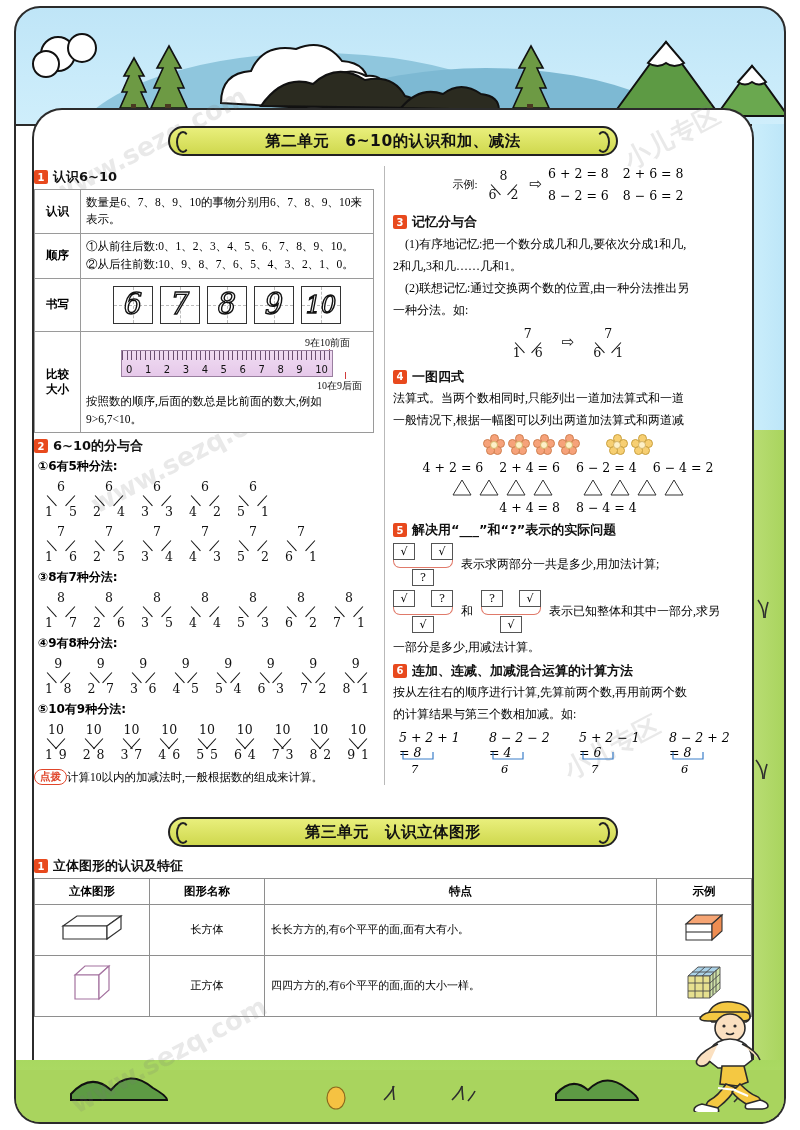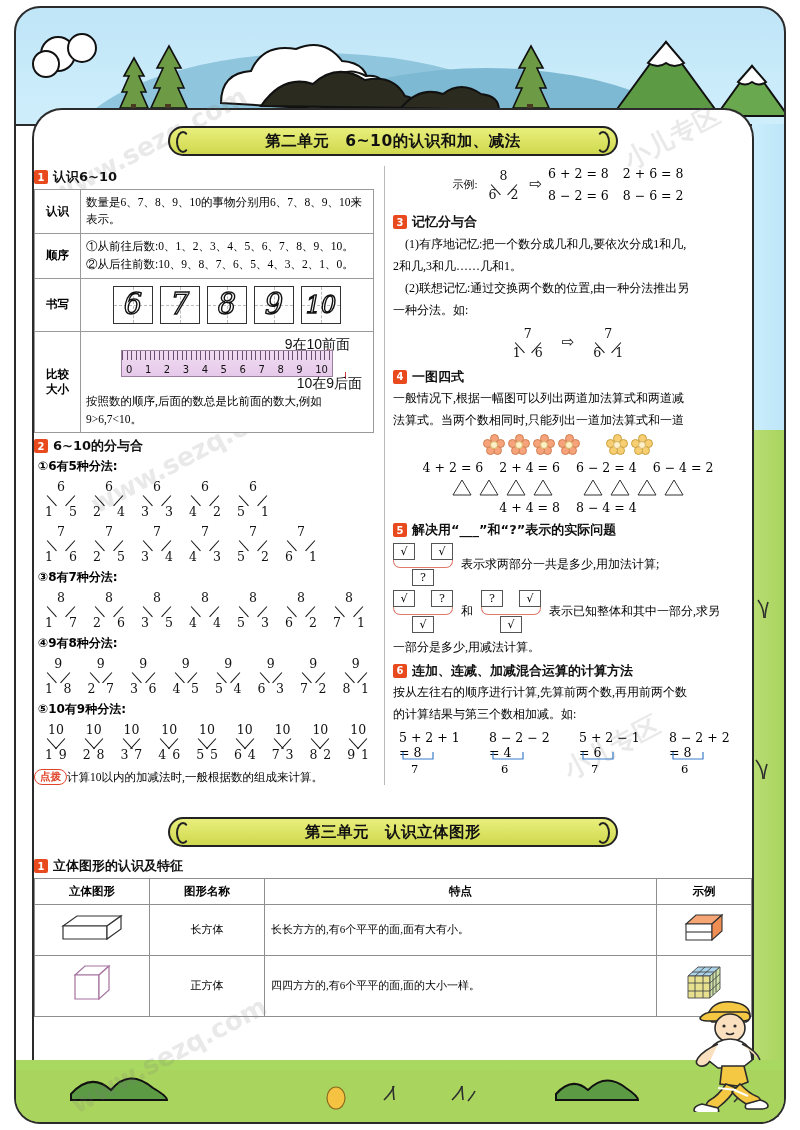--- a/index.html
+++ b/index.html
@@ -116,21 +116,21 @@
   }
   .ruler .ticks { position: absolute; left: 0; right: 0; top: 0; height: 9px;
      background-image: repeating-linear-gradient(90deg,#6a4f70 0 1px, transparent 1px 4.6px);
   }
   .ruler .nums {
     position: absolute; left: 0; right: 0; bottom: 1px; display: flex;
     justify-content: space-between; padding: 0 4px;
     font-family: "DejaVu Sans", sans-serif; font-size: 10px; color: #111;
   }
   .ruler-note {
-    position: absolute; font-family: Liberation Sans, sans-serif; font-size: 14px; color: #111;
+    position: absolute; font-family: Liberation Serif, serif; font-size: 10px; color: #111;
   }
   .ruler-note.top { right: 18px; top: 0; }
   .ruler-note.bot { right: 6px; bottom: 0; }
   .ruler-mark { position: absolute; width: 1px; height: 7px; background: #d03b3b; }
 
   
   .split-row { display: flex; justify-content: flex-start; gap: 6px; padding: 3px 0 2px 6px; }
   .split {
     position: relative; width: 42px; height: 40px;
     font-family: "DejaVu Serif", serif; font-size: 12.5px; color: #111;
@@ -197,21 +197,21 @@
   .cellbox {
     width: 22px; height: 17px; border: 1px solid #555; background: #fff;
     display: flex; align-items: center; justify-content: center;
     font-family: "DejaVu Serif", serif; font-size: 11px;
   }
   .brace { height: 8px; border: 1.2px solid #e07a6a; border-top: none; border-radius: 0 0 7px 7px; }
   .under { display: flex; justify-content: center; margin-top: 1px; }
   .brk-text { font-size: 12px; line-height: 1.4; align-self: center; }
 
   
-  .chain-row { display: flex; gap: 16px; padding: 4px 0 0 6px; font-family: "DejaVu Serif", serif; font-size: 12.5px; }
+  .chain-row { display: flex; gap: 16px; padding: 4px 0 0 6px; font-family: "DejaVu Serif", serif; font-size: 12.5px; font-style: italic; }
   .chain { position: relative; padding-bottom: 16px; }
   .chain .res {
     position: absolute; bottom: 0; font-size: 11.5px;
   }
 
   
   .u3 { margin-top: 10px; }
   table.shapes { border-collapse: collapse; width: 100%; }
   table.shapes th, table.shapes td {
     border: 1px solid #8e8e8e; padding: 5px 6px; text-align: center; vertical-align: middle;
@@ -715,22 +715,22 @@
             <div class="arm b"></div>
             <div class="lt">6</div>
             <div class="rt">1</div>
           </div>
         </div>
 
         <div class="h-item">
           <span class="num-badge">4</span>
           <span class="h-text">一图四式</span>
         </div>
+        <div class="para">法算式。当两个数相同时,只能列出一道加法算式和一道</div>
         <div class="para">一般情况下,根据一幅图可以列出两道加法算式和两道减</div>
-        <div class="para">法算式。当两个数相同时,只能列出一道加法算式和一道</div>
 
         <div class="flowers">
           <div class="fgroup" id="fg1">
               <div class="flower ">
                 <i></i>
                 <i></i>
                 <i></i>
                 <i></i>
                 <i></i>
                 <b></b>

